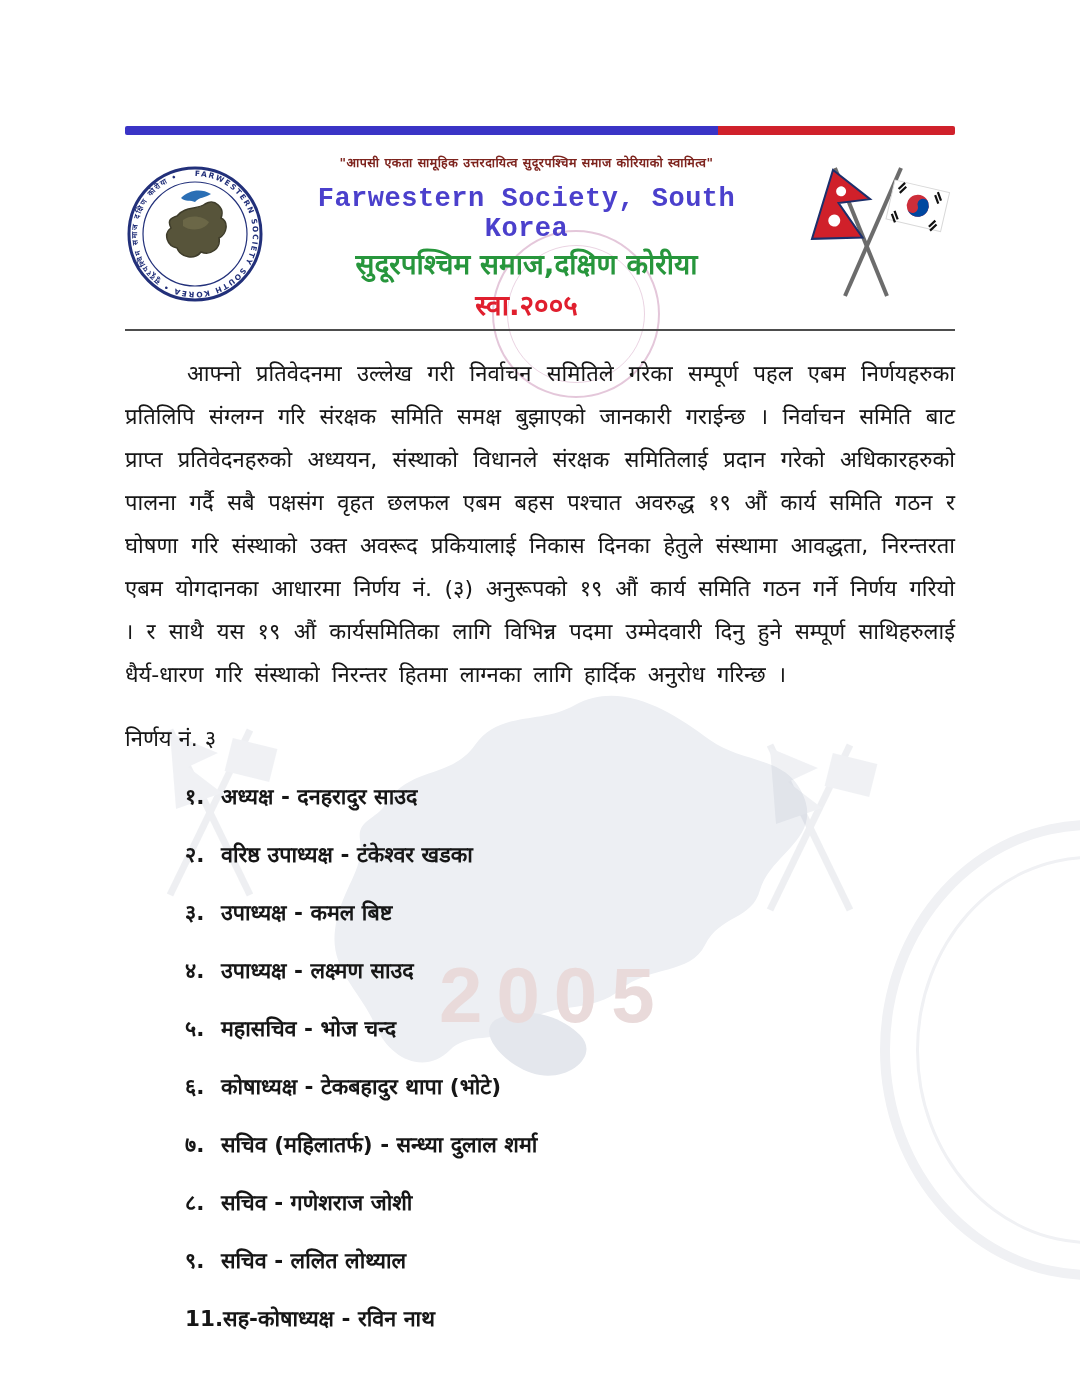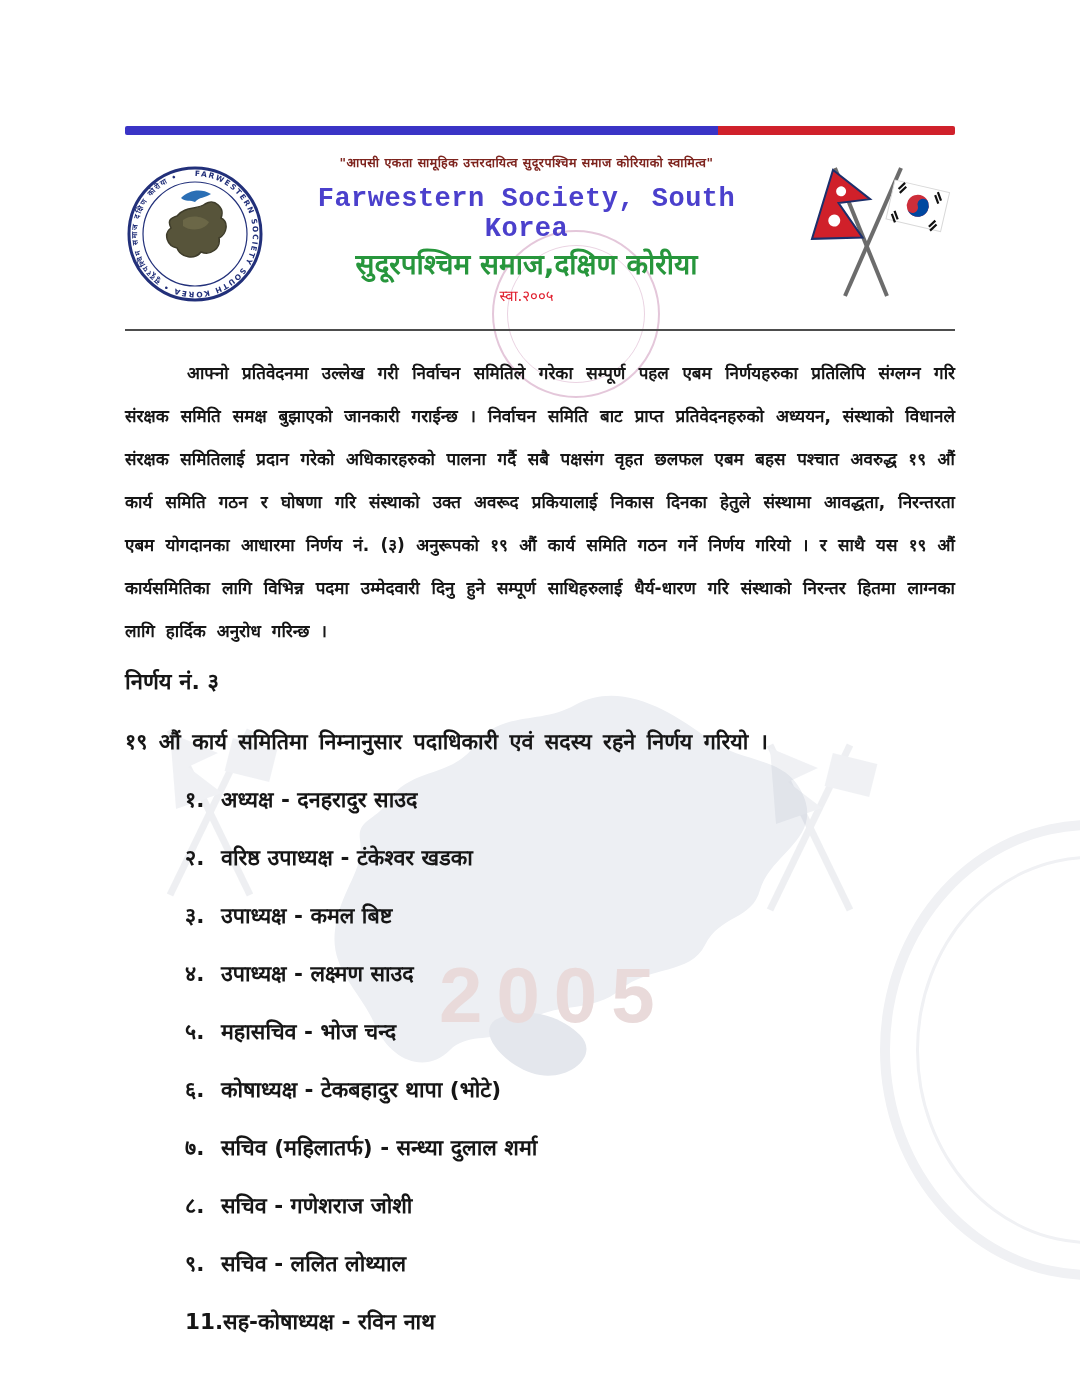--- a/index.html
+++ b/index.html
@@ -19,21 +19,21 @@
   .letterhead { position:absolute; left:125px; top:150px; width:830px; height:168px;
     display:flex; align-items:flex-start; }
   .logo-wrap { width:145px; flex:0 0 145px; padding-top:14px; }
   .lh-center { flex:1; text-align:center; padding-top:4px; }
   .flags-wrap { width:172px; flex:0 0 172px; padding-top:12px; }
 
   .slogan { font-size:12.5px; font-weight:bold; color:#7d231d; letter-spacing:.5px; }
   .org-en { margin-top:13px; font-family:Liberation Mono, monospace; font-weight:bold;
             font-size:27px; color:#4b40cc; letter-spacing:.5px; }
   .org-np { margin-top:0; font-size:28px; font-weight:bold; color:#27963c; }
-  .estd   { display:inline-block; margin-top:3px; font-size:15px; font-weight:normal; color:#e01f2e; }
+  .estd   { display:inline-block; margin-top:3px; font-size:28px; font-weight:bold; color:#e01f2e; }
 
   
   .stamp-ghost { position:absolute; left:492px; top:230px; width:168px; height:168px;
     border:2px solid rgba(196,130,172,.45); border-radius:50%; }
   .stamp-ghost::after { content:""; position:absolute; left:13px; top:13px; right:13px; bottom:13px;
     border:1px solid rgba(196,130,172,.35); border-radius:50%; }
 
   .rule { position:absolute; left:125px; top:329px; width:830px; height:0;
     border-top:2px solid #4d4d4d; }
 
@@ -44,23 +44,23 @@
     color:#e9dada; letter-spacing:14px; font-family:"Liberation Sans", sans-serif; }
   .wm-ring { left:880px; top:820px; width:420px; height:460px;
     border:10px solid #f0f1f4; border-radius:50%; }
   .wm-ring::after { content:""; position:absolute; left:26px; top:26px; right:26px; bottom:26px;
     border:3px solid #f0f1f4; border-radius:50%; }
   .wm-x { opacity:.14; }
 
   
   .content { position:absolute; left:125px; top:352px; width:830px; z-index:2;
     color:#161616; }
-  .para { font-size:17px; line-height:43px; font-weight:700;
+  .para { font-size:22px; line-height:43px; font-weight:400;
     text-align:justify; text-align-last:left; text-indent:62px; word-spacing:5px; }
-  .decision-heading { margin-top:12px; font-size:22px; font-weight:bold; }
+  .decision-heading { margin-top:26px; font-size:22px; font-weight:normal; }
   .intro { margin-top:31px; font-size:21.5px; font-weight:600; word-spacing:4px; }
   .members { margin-top:27px; padding-left:60px; list-style:none; }
   .members li { font-size:21.5px; font-weight:600; line-height:36px; margin-bottom:22px;
     display:flex; }
   .members .num { flex:0 0 36px; }
   .members .mtext { flex:1; }
 </style>
 </head>
 <body>
 
@@ -146,21 +146,20 @@
     </div>
   </div>
 
   <div class="rule"></div>
 
   <div class="content">
     <p class="para">आफ्नो प्रतिवेदनमा उल्लेख गरी निर्वाचन समितिले गरेका सम्पूर्ण पहल एबम निर्णयहरुका प्रतिलिपि संग्लग्न गरि संरक्षक समिति समक्ष बुझाएको जानकारी गराईन्छ । निर्वाचन समिति बाट प्राप्त प्रतिवेदनहरुको अध्ययन, संस्थाको विधानले संरक्षक समितिलाई प्रदान गरेको अधिकारहरुको पालना गर्दै सबै पक्षसंग वृहत छलफल एबम बहस पश्चात अवरुद्ध १९ औं कार्य समिति गठन र घोषणा गरि संस्थाको उक्त अवरूद प्रकियालाई निकास दिनका हेतुले संस्थामा आवद्धता, निरन्तरता एबम योगदानका आधारमा निर्णय नं. (३) अनुरूपको १९ औं कार्य समिति गठन गर्ने निर्णय गरियो । र साथै यस १९ औं कार्यसमितिका लागि विभिन्न पदमा उम्मेदवारी दिनु हुने सम्पूर्ण साथिहरुलाई धैर्य-धारण गरि संस्थाको निरन्तर हितमा लाग्नका लागि हार्दिक अनुरोध गरिन्छ ।</p>
 
     <div class="decision-heading">निर्णय नं. ३</div>
 
-    <p class="intro">१९ औं कार्य समितिमा निम्नानुसार पदाधिकारी एवं सदस्य रहने निर्णय गरियो ।</p>
 
     <ol class="members">
       <li>
           <span class="num">१.</span>
           <span class="mtext">अध्यक्ष - दनहरादुर साउद</span>
         </li>
       <li>
           <span class="num">२.</span>
           <span class="mtext">वरिष्ठ उपाध्यक्ष - टंकेश्वर खडका</span>
         </li>

